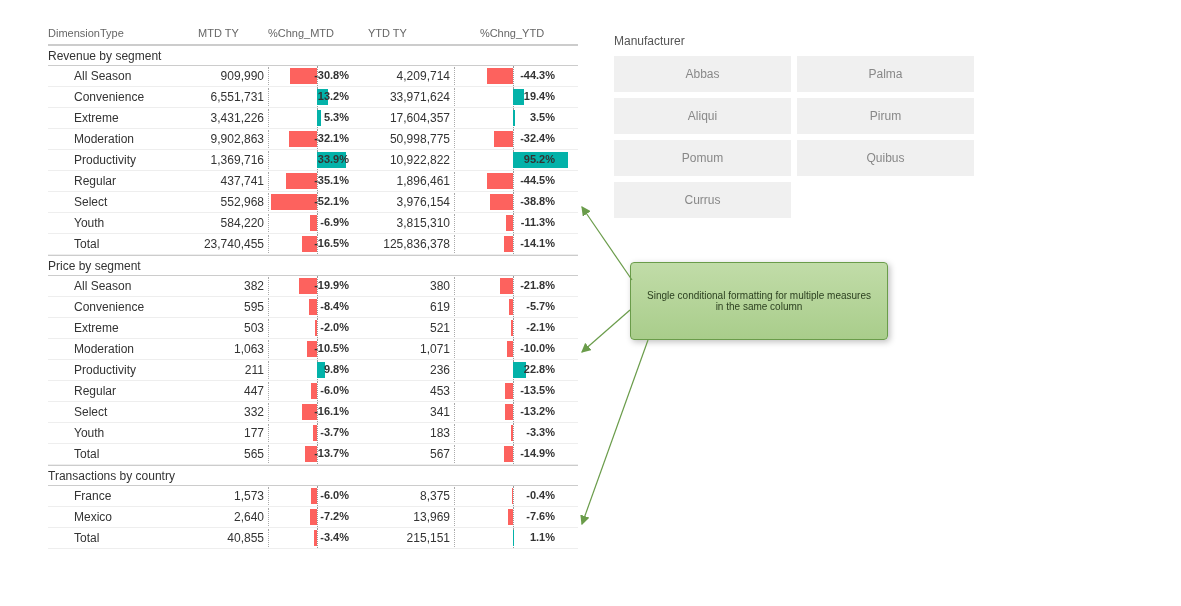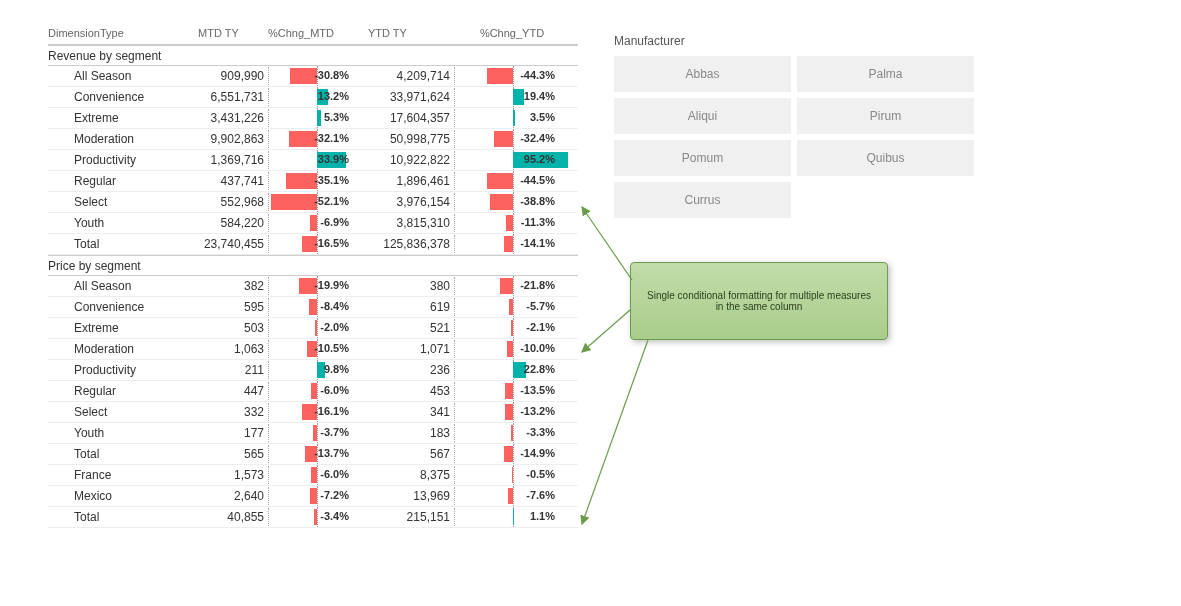--- a/index.html
+++ b/index.html
@@ -483,36 +483,39 @@
         </div>
         <div class="col-ytd">567</div>
         <div class="col-chytd">
           <div class="bar-cell">
             <div class="axis"></div>
             <div class="bar neg" style="width: 8.642px;"></div>
             <div class="bar-val">-14.9%</div>
           </div>
         </div>
       </div>
+      <div class="group-row">
+        <div class="col-label">Transactions by country</div>
+      </div>
       <div class="data-row">
         <div class="col-label">France</div>
         <div class="col-mtd">1,573</div>
         <div class="col-chmtd">
           <div class="bar-cell">
             <div class="axis"></div>
             <div class="bar neg" style="width: 5.23636px;"></div>
             <div class="bar-val">-6.0%</div>
           </div>
         </div>
         <div class="col-ytd">8,375</div>
         <div class="col-chytd">
           <div class="bar-cell">
             <div class="axis"></div>
             <div class="bar neg" style="width: 0.29px;"></div>
-            <div class="bar-val">-0.5%</div>
+            <div class="bar-val">-0.4%</div>
           </div>
         </div>
       </div>
       <div class="data-row">
         <div class="col-label">Mexico</div>
         <div class="col-mtd">2,640</div>
         <div class="col-chmtd">
           <div class="bar-cell">
             <div class="axis"></div>
             <div class="bar neg" style="width: 6.28364px;"></div>

